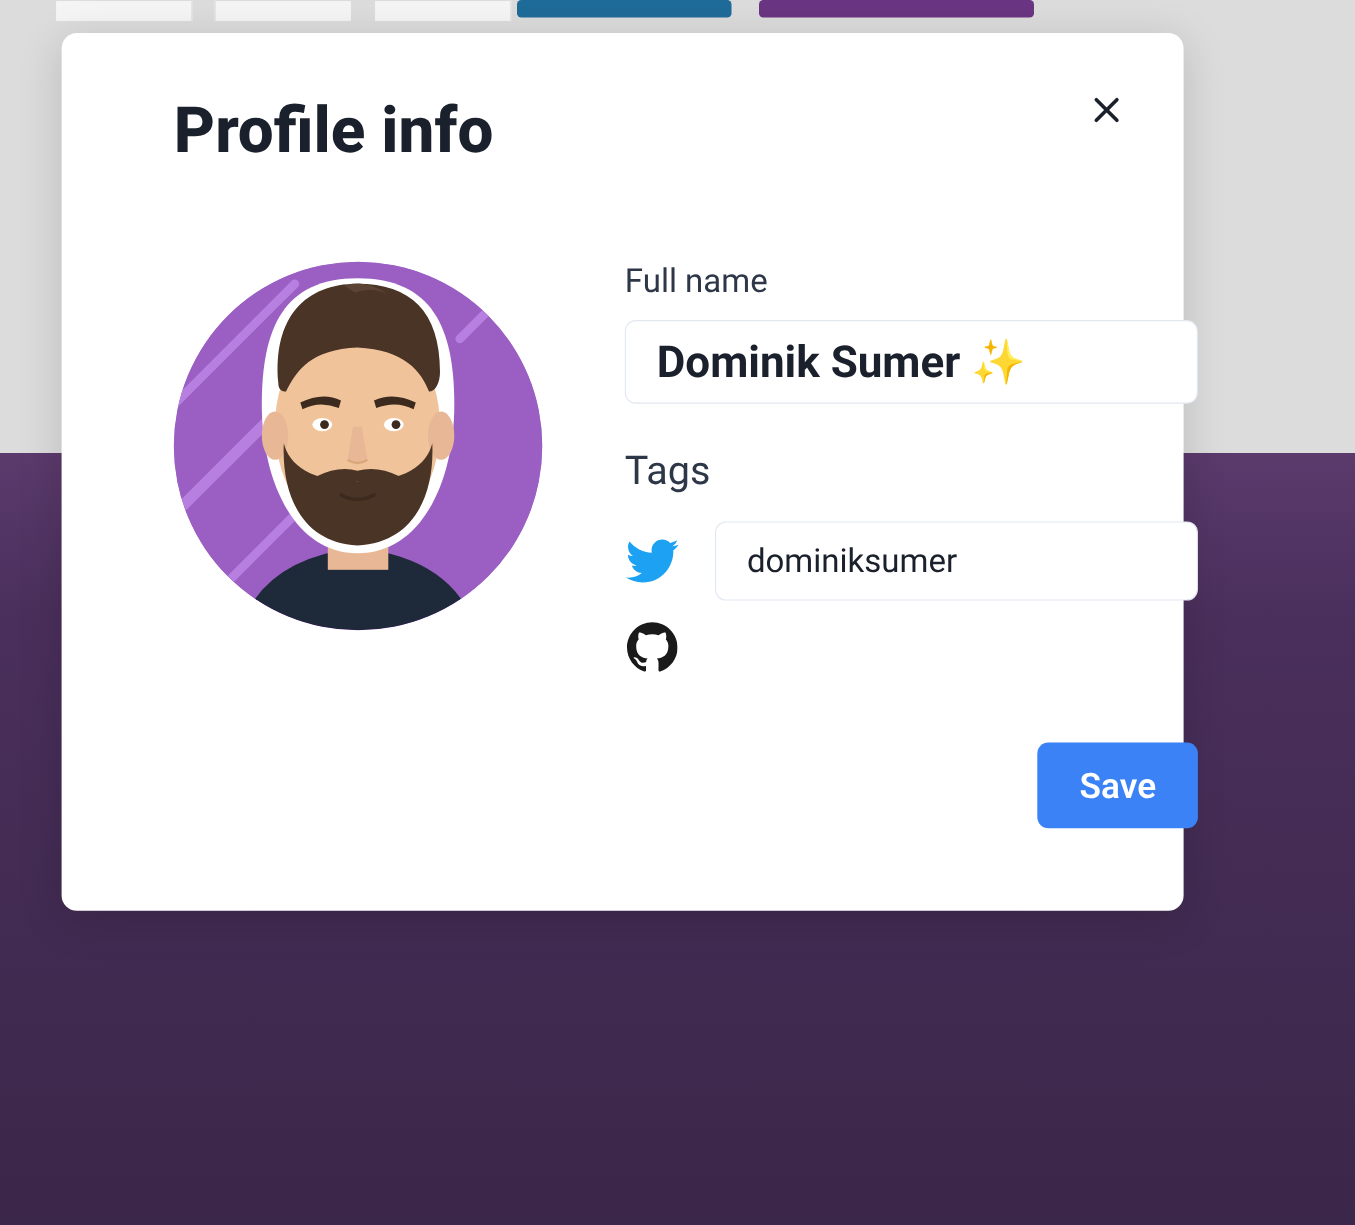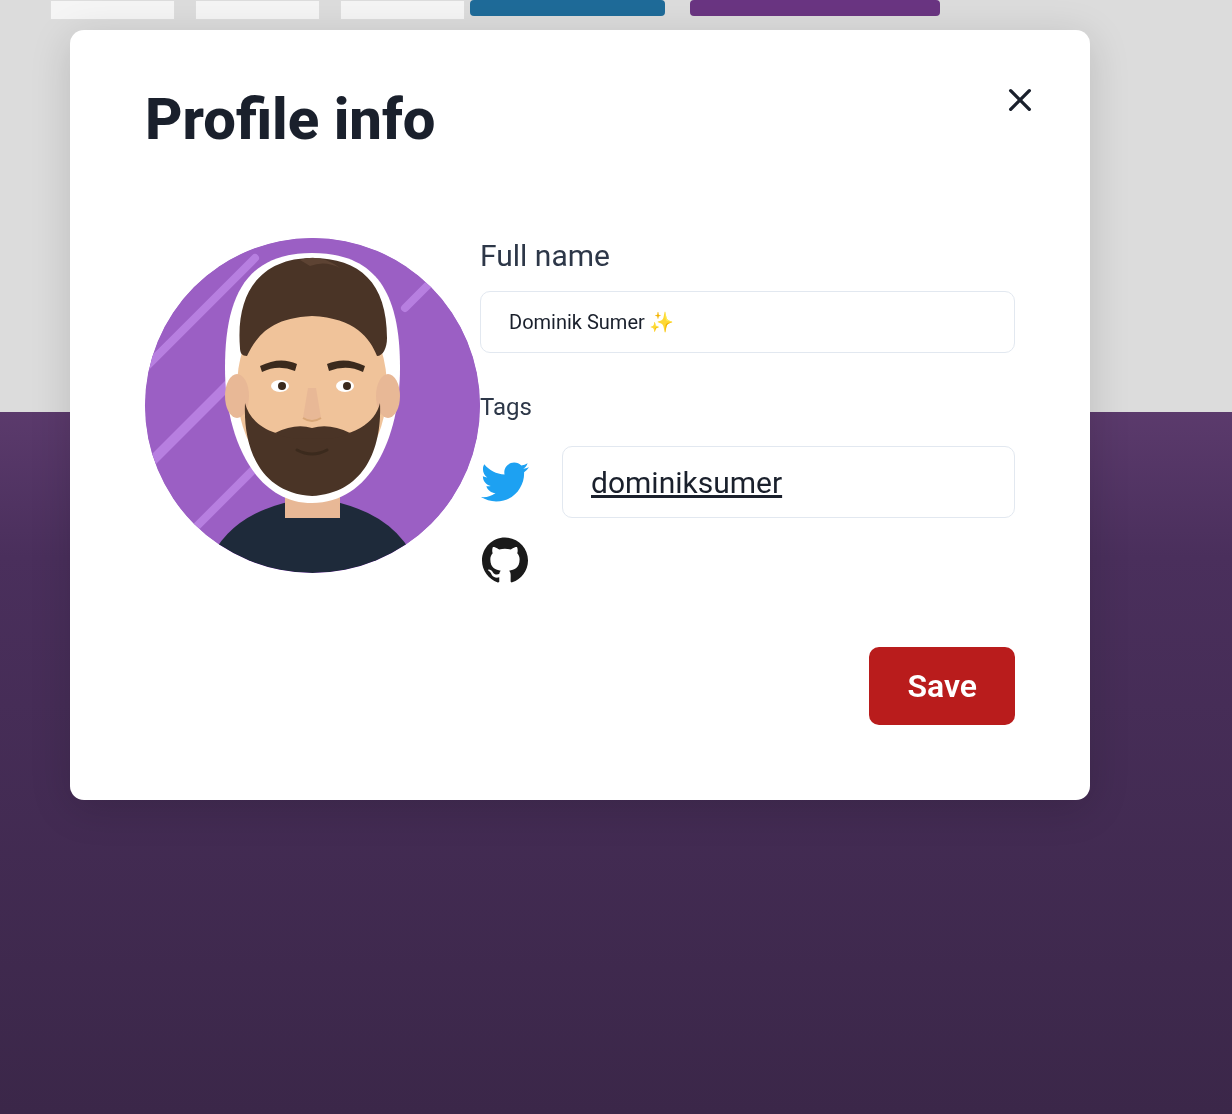--- a/index.html
+++ b/index.html
@@ -59,26 +59,26 @@
 
     .pill-purple {
       left: 690px;
       width: 250px;
       background: #6a3582;
     }
 
     .modal {
       position: absolute;
       top: 30px;
-      left: 70px;
+      left: 56px;
       width: 1020px;
       background: #fff;
       border-radius: 14px;
       box-shadow: 0 8px 40px rgba(0,0,0,0.15);
-      padding: 55px 75px 75px 75px;
+      padding: 55px 75px 75px 102px;
     }
 
     .close-btn {
       position: absolute;
       top: 50px;
       right: 50px;
       width: 40px;
       height: 40px;
       display: flex;
       align-items: center;
@@ -96,20 +96,21 @@
 
     .modal-title {
       font-size: 58px;
       font-weight: 800;
       color: #1a202c;
       margin-bottom: 85px;
     }
 
     .modal-body {
       display: flex;
+      gap: 75px;
     }
 
     .avatar-col {
       flex: 0 0 auto;
     }
 
     .avatar {
       width: 335px;
       height: 335px;
       border-radius: 50%;
@@ -134,36 +135,37 @@
 
     .field-label {
       font-size: 30px;
       color: #2d3748;
       margin-bottom: 18px;
       font-weight: 400;
     }
 
     .text-input {
       width: 100%;
-      height: 62px;
+      height: 76px;
       border: 1.5px solid #e2e8f0;
       border-radius: 10px;
       padding: 0 28px;
-      font-size: 20px;
+      font-size: 40px;
       color: #1a202c;
       background: #fff;
       font-family: inherit;
+      font-weight: bold;
     }
 
     .tags-section {
       margin-top: 40px;
     }
 
     .tags-title {
-      font-size: 24px;
+      font-size: 36px;
       color: #2d3748;
       margin-bottom: 25px;
       font-weight: 400;
     }
 
     .tag-row {
       display: flex;
       align-items: center;
       gap: 32px;
       margin-bottom: 17px;
@@ -181,31 +183,30 @@
     .tag-input {
       flex: 1;
       height: 72px;
       border: 1.5px solid #e2e8f0;
       border-radius: 10px;
       padding: 0 28px;
       font-size: 30px;
       color: #1a202c;
       background: #fff;
       font-family: inherit;
-      text-decoration: underline;
     }
 
     .actions {
       display: flex;
       justify-content: flex-end;
       margin-top: 45px;
     }
 
     .save-btn {
-      background: #b91c1c;
+      background: #3b82f6;
       color: #fff;
       border: none;
       border-radius: 10px;
       padding: 20px 38px;
       font-size: 32px;
       font-weight: 600;
       cursor: pointer;
       font-family: inherit;
     }
 

